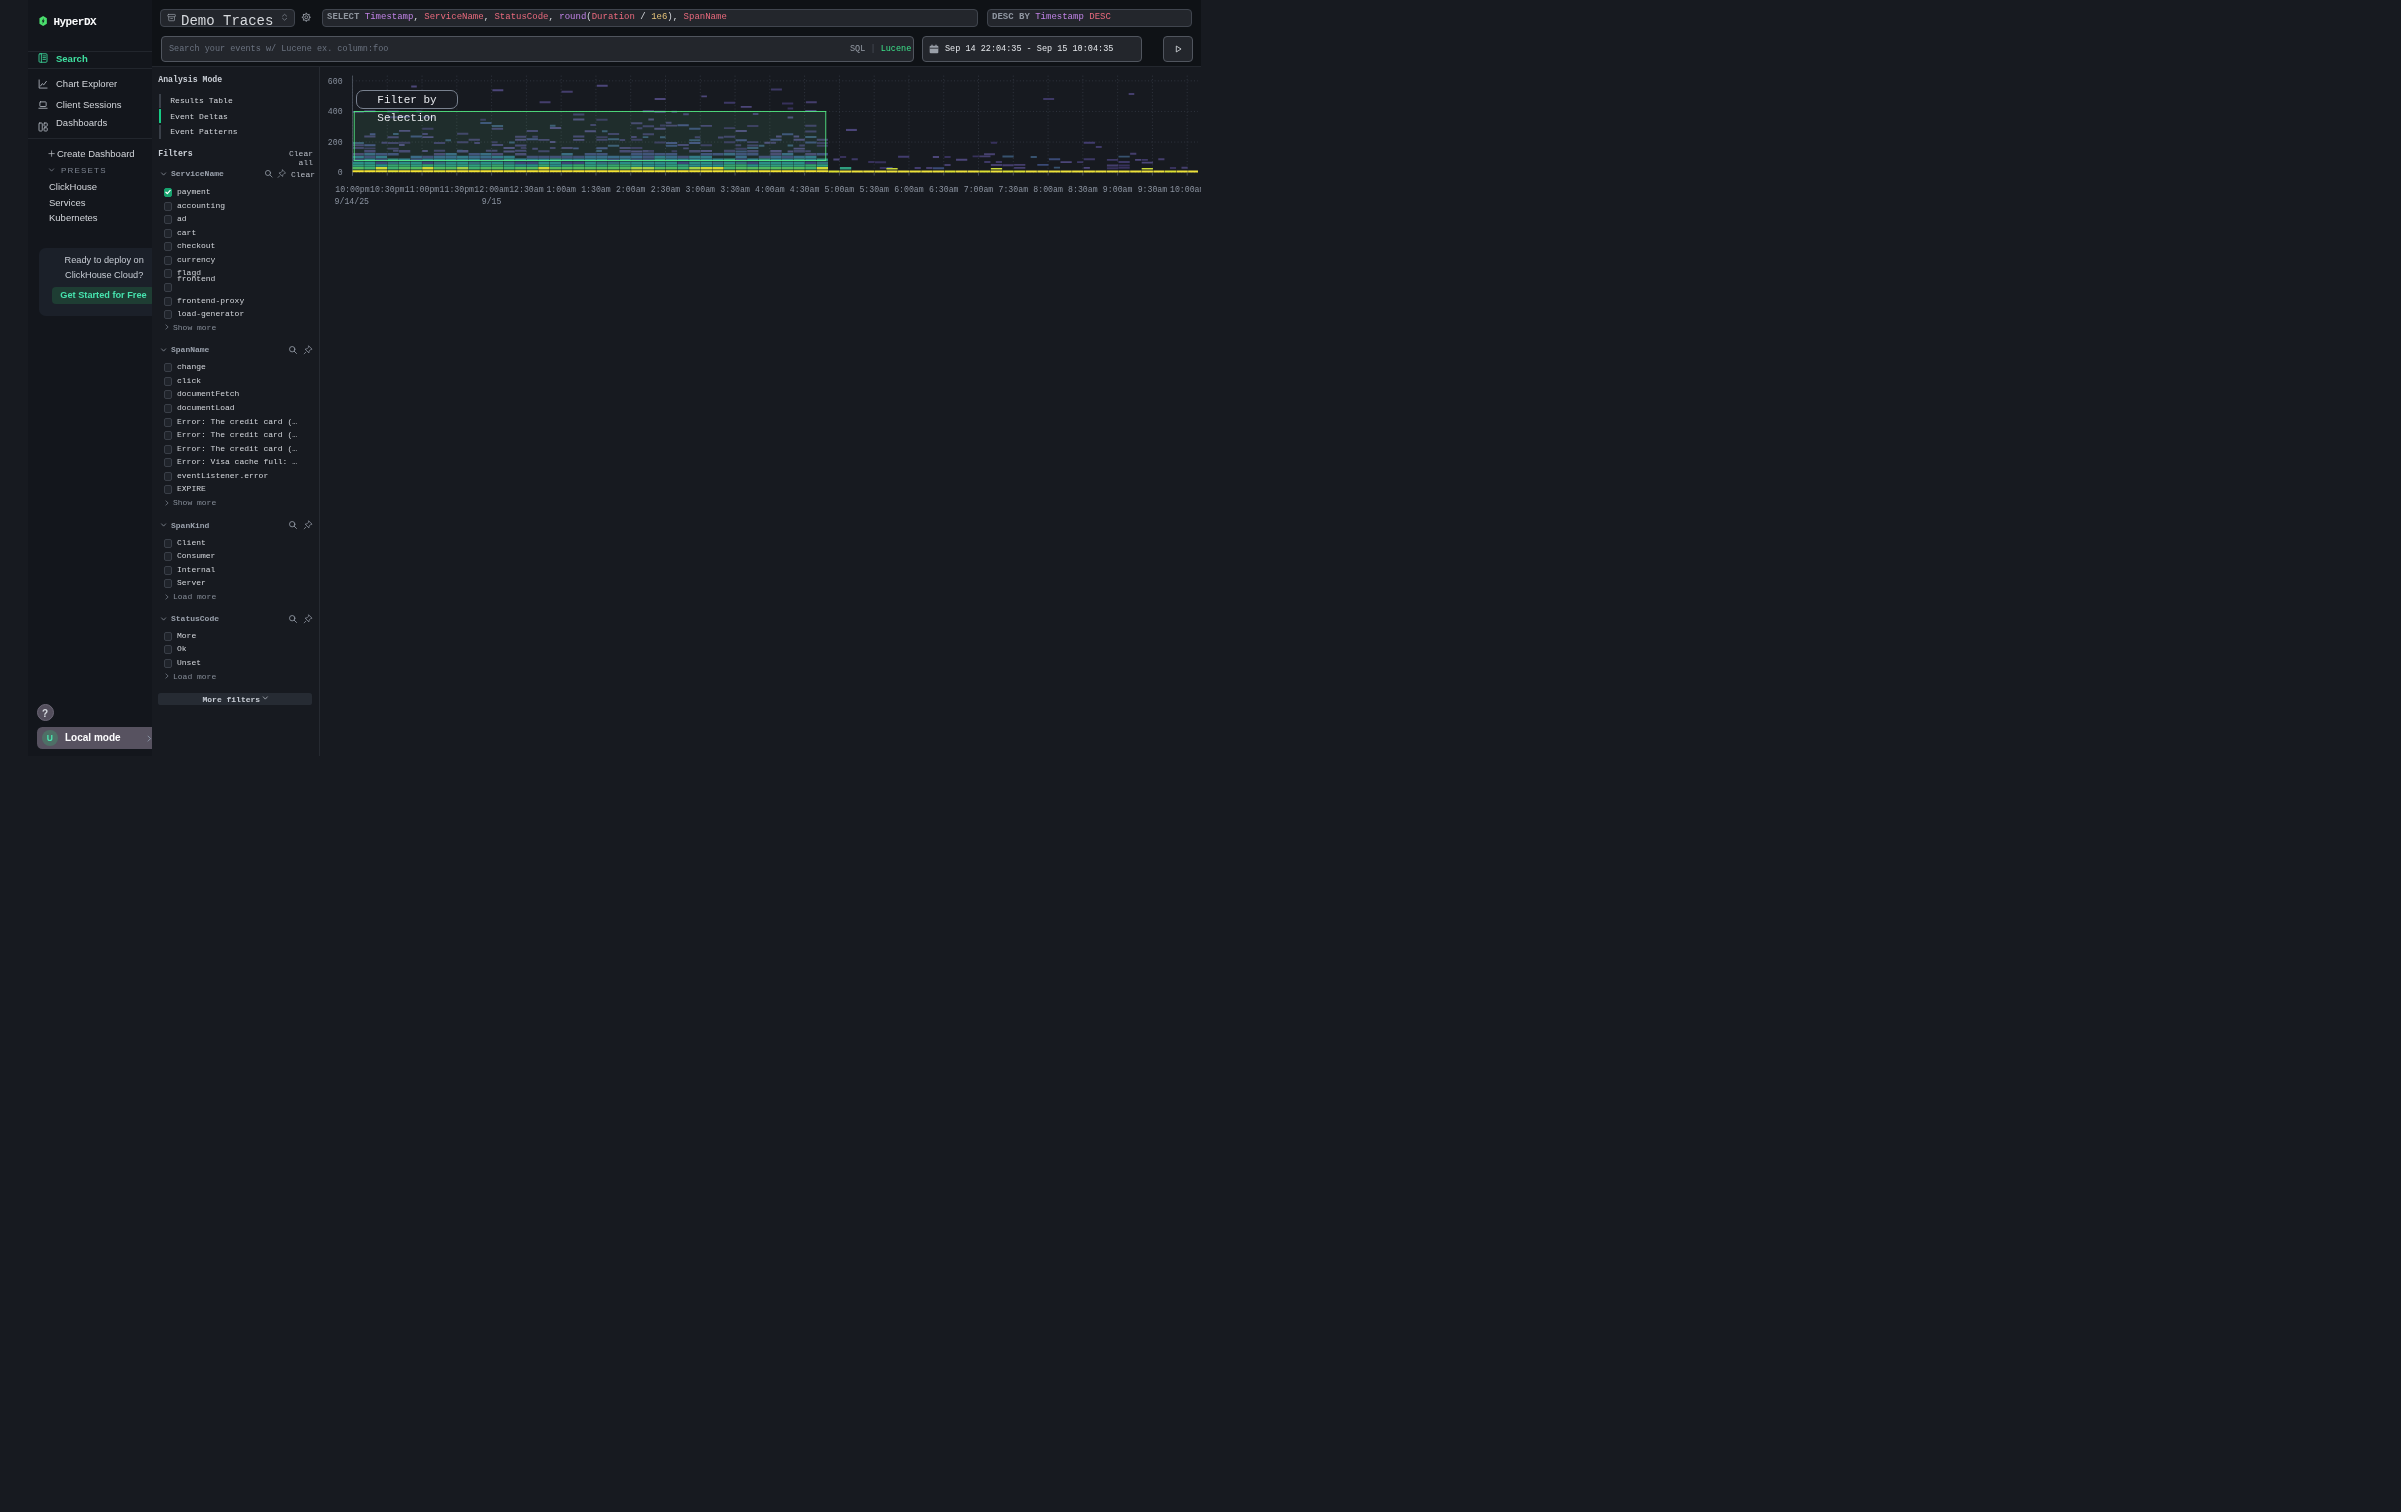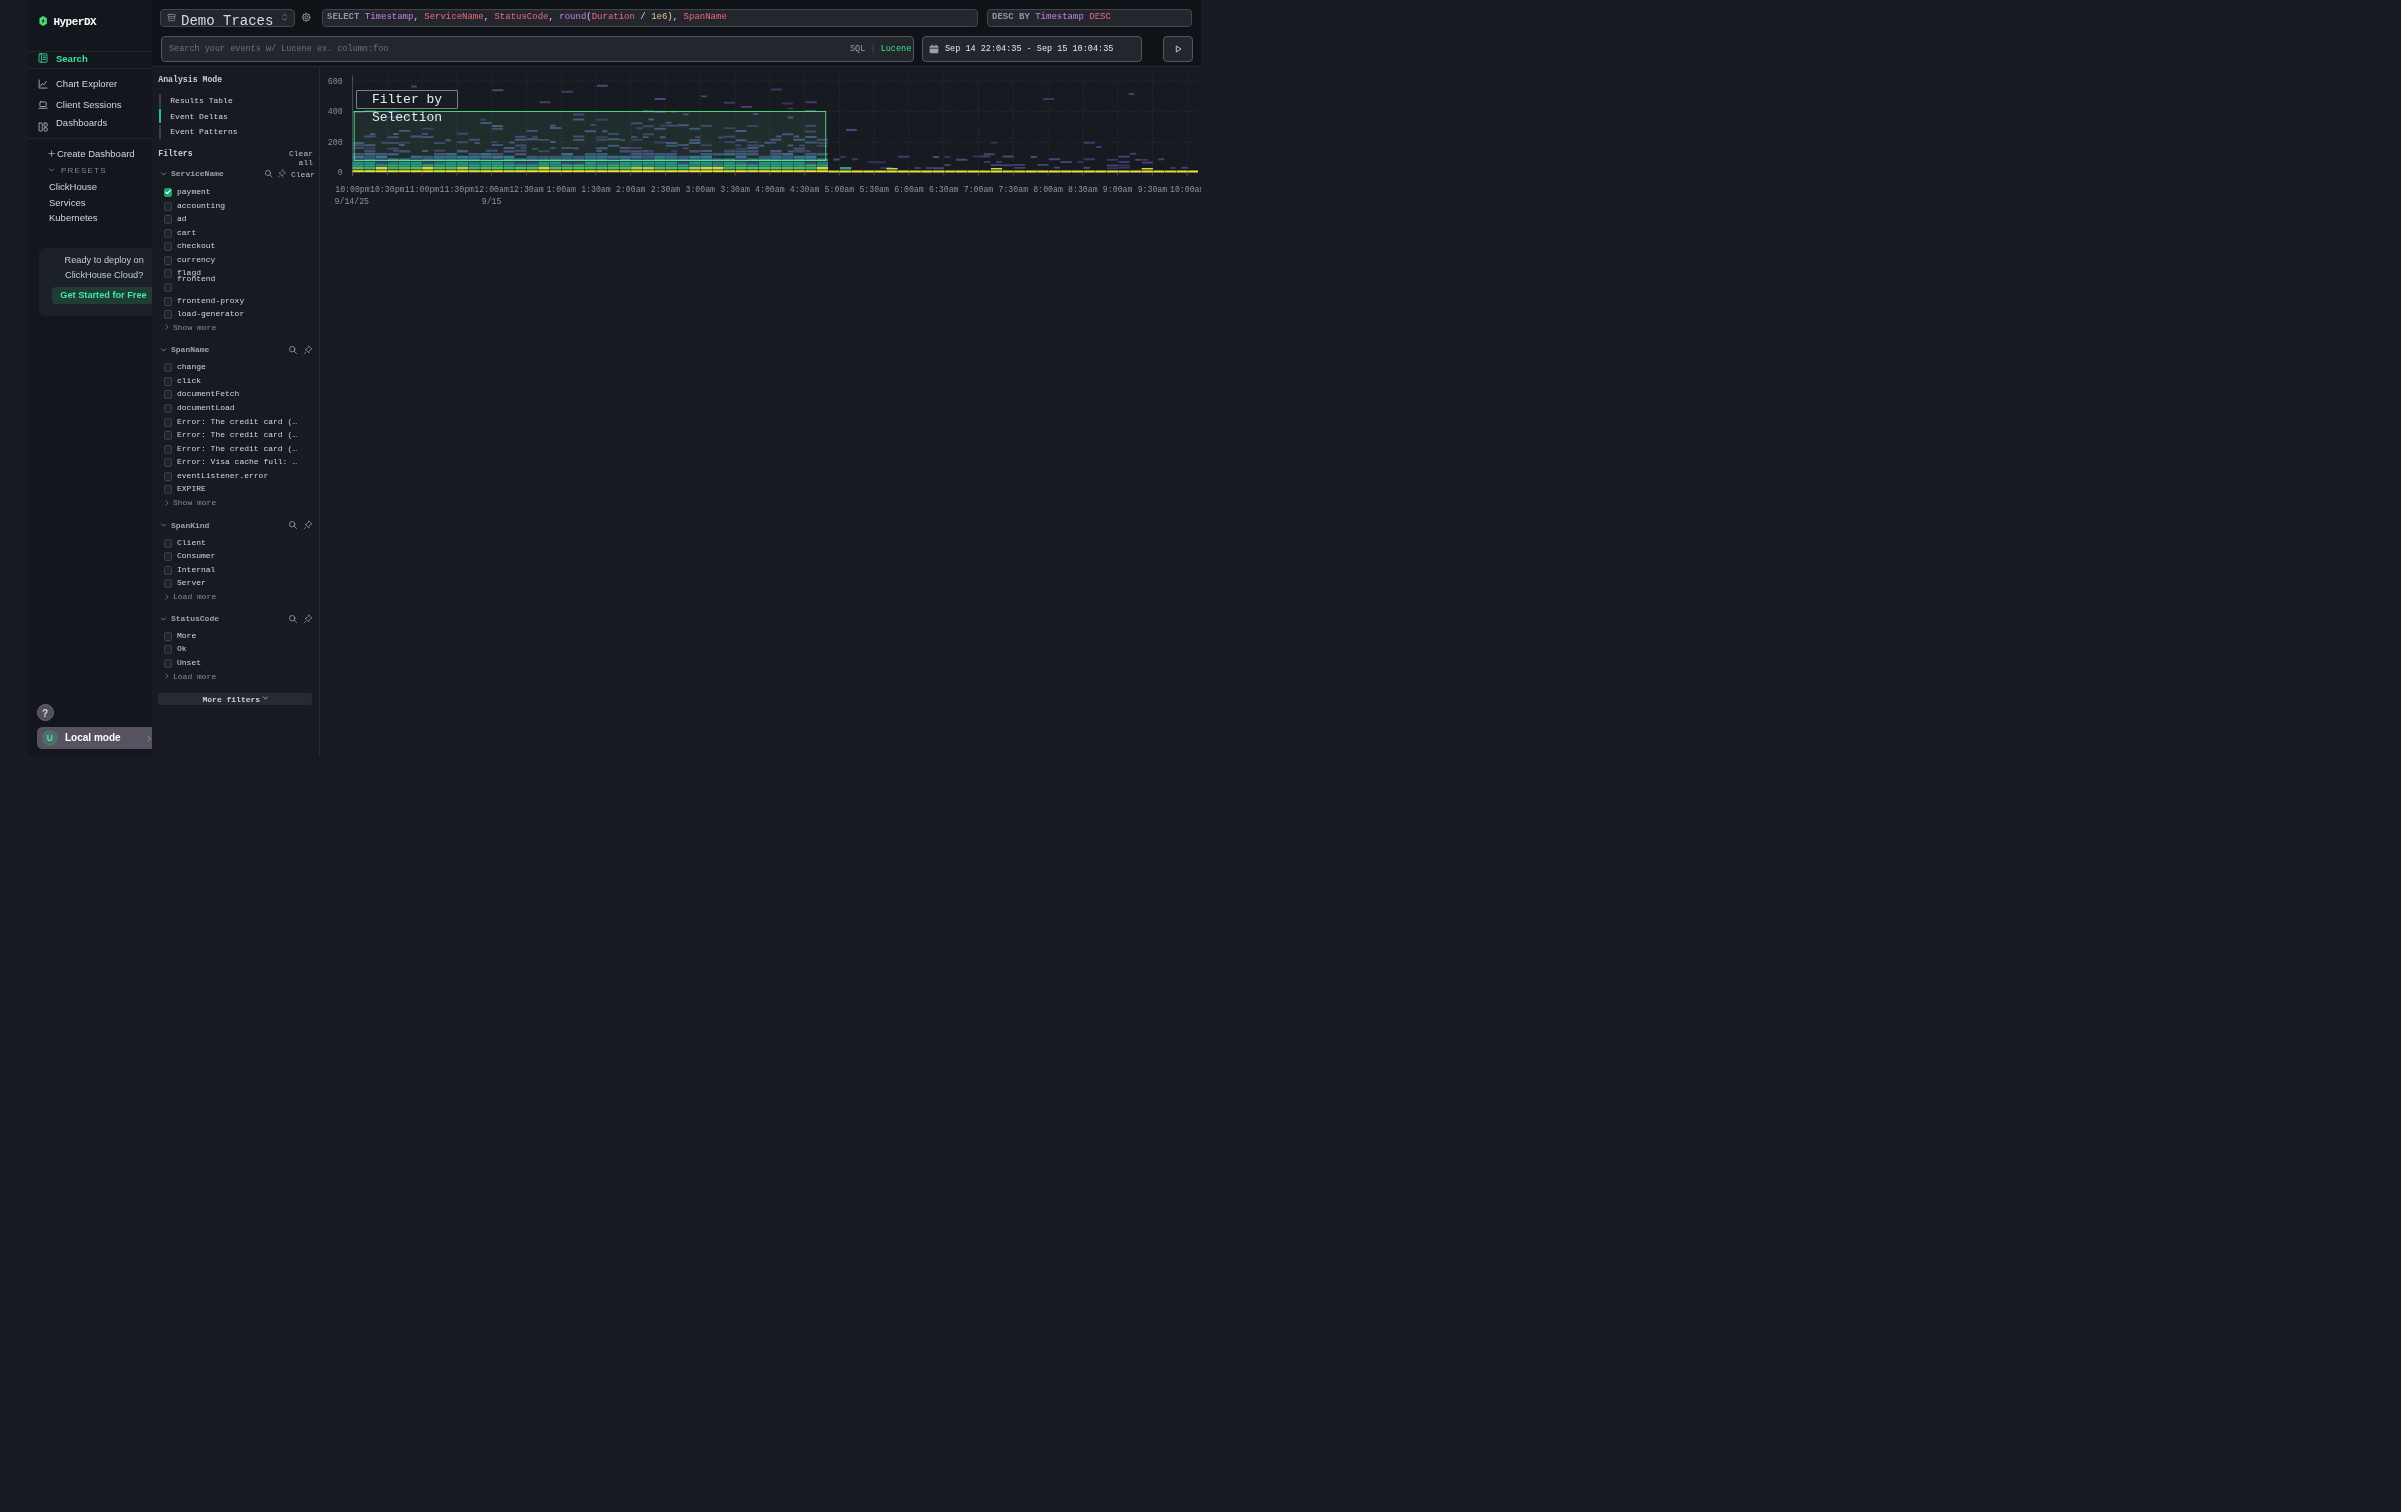--- a/index.html
+++ b/index.html
@@ -16,22 +16,22 @@
 
 #fpanel{position:absolute;left:152px;top:67px;width:168px;height:689px;background:#171a20;border-right:0.7px solid #262a31;}
 .fp-h{font-family:"Liberation Mono",monospace;font-weight:bold;font-size:8.2px;color:#ccd1d8;}
 .fp-i{font-family:"Liberation Mono",monospace;font-size:8px;color:#d3d6db;}
 .fp-dim{font-family:"Liberation Mono",monospace;font-size:8px;color:#858c97;}
 .sec-h{font-family:"Liberation Mono",monospace;font-weight:bold;font-size:8px;color:#9aa1ac;}
 .cb{position:absolute;left:11.5px;width:8.5px;height:8.5px;border-radius:2px;border:0.7px solid #3a3f48;background:#20242b;}
 .cbl{position:absolute;left:25px;font-family:"Liberation Mono",monospace;font-size:8px;color:#d3d6db;white-space:nowrap;}
 
 #main{position:absolute;left:320px;top:67px;width:881px;height:689px;background:#171a20;}
-#fchip{position:absolute;left:36px;top:23px;width:102px;height:19px;background:#191c23;border:0.7px solid #79818f;border-radius:1px;
-  font-family:"Liberation Mono",monospace;font-size:13px;color:#e8eaee;text-align:center;line-height:18px;z-index:5;}
+#fchip{position:absolute;left:36px;top:23px;width:102px;height:19px;background:#191c23;border:0.7px solid #79818f;border-radius:7px;
+  font-family:"Liberation Mono",monospace;font-size:11px;color:#e8eaee;text-align:center;line-height:18px;z-index:5;}
 svg{display:block;}
 </style></head>
 <body>
 <div id="sidebar">
     <svg class="abs" style="left:11px;top:16px" width="8.3" height="10" viewBox="0 0 22 27">
       <polygon points="11,0 21,6.3 21,20.7 11,27 1,20.7 1,6.3" fill="#4ade6d"></polygon>
       <path d="M12.6 5.5 L7.2 14.6 L10.4 14.6 L9.3 21.5 L14.9 12.2 L11.6 12.2 Z" fill="#10141a"></path>
     </svg>
     <div class="abs mono" style="left:25.4px;top:16px;font-size:11px;font-weight:bold;color:#fbfcfd;letter-spacing:-0.5px;">HyperDX</div>
     <svg class="abs" style="left:127px;top:17px" width="11.2" height="9" viewBox="0 0 16 16" fill="none" stroke="#99a0a9" stroke-width="1.5" stroke-linecap="round" stroke-linejoin="round">

